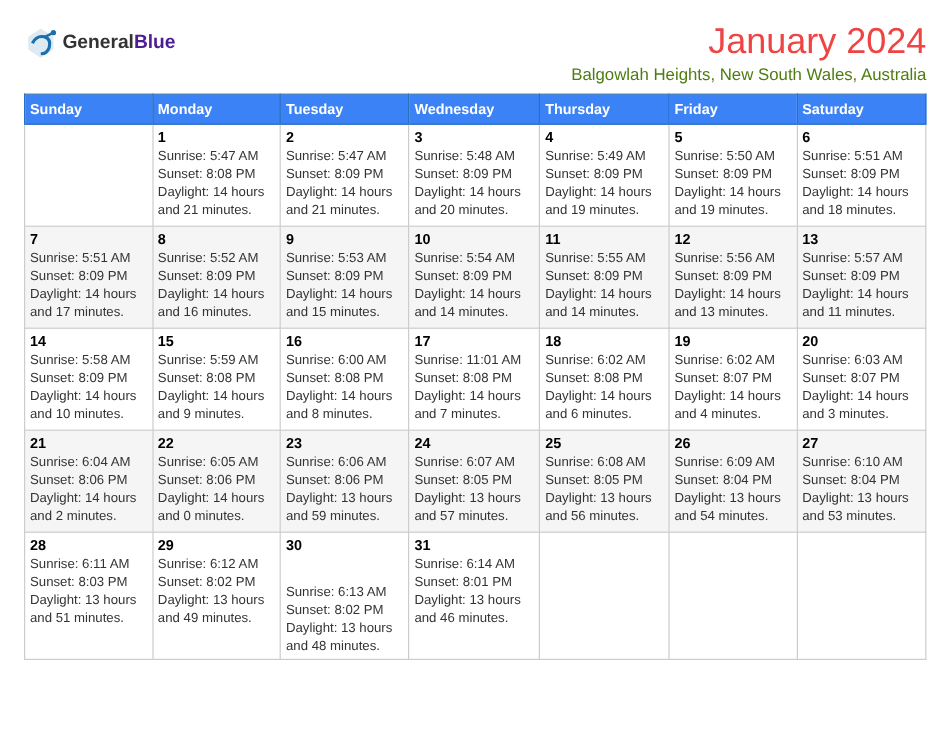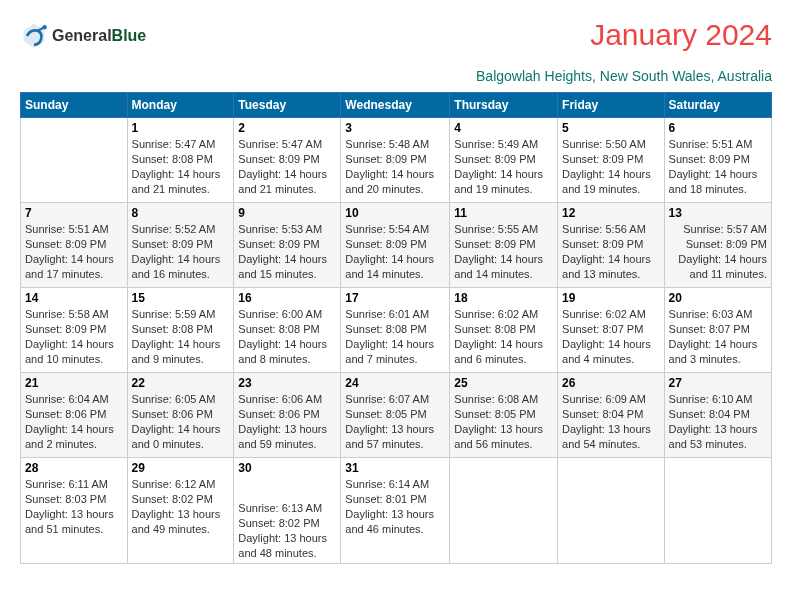--- a/index.html
+++ b/index.html
@@ -33,22 +33,22 @@
     .title-block {
       text-align: right;
     }
     .main-title {
       font-size: 30px;
       color: #ef4444;
       font-weight: normal;
     }
     .subtitle {
       font-size: 14px;
-      color: #0f766e;
-      margin-top: 16px;
+      color: #4d7c0f;
+      margin-top: 2px;
     }
     .calendar {
       width: 100%;
       border-collapse: collapse;
       font-size: 11px;
       margin-top: 8px;
     }
     .calendar th {
       background-color: #2a6fc0;
       color: #fff;
@@ -74,36 +74,36 @@
     .day-info {
       font-size: 11px;
       color: #333;
       line-height: 1.35;
     }
     .empty-cell {
       background: #f9f9f9;
     }
     tr:nth-child(odd) td { background: #fff; }
     tr:nth-child(even) td { background: #f5f5f5; }
-    .calendar thead tr th { background: #0369a1; }
+    .calendar thead tr th { background: #3b82f6; }
   </style>
 </head>
 <body>
 
 <div class="container">
   <div class="header-row">
     <div class="logo">
       <svg class="logo-icon" viewBox="0 0 32 32">
         <polygon points="16,2 28,10 28,22 16,30 4,22 4,10" fill="#1a6faf" opacity="0.15"></polygon>
         <path d="M8 16 Q12 8 20 10 Q26 12 24 20 Q22 26 16 26" fill="none" stroke="#1a6faf" stroke-width="3"></path>
         <path d="M20 10 L28 6" fill="none" stroke="#1a6faf" stroke-width="2.5"></path>
         <circle cx="28" cy="6" r="2.5" fill="#1a6faf"></circle>
       </svg>
       <div>
-        <div style="font-size:16px;font-weight:bold;color:#333;">General<span style="color:#14532d;">Blue</span></div>
+        <div style="font-size:16px;font-weight:bold;color:#333;">General<span style="color:#4c1d95;">Blue</span></div>
       </div>
     </div>
     <div class="title-block">
       <div class="main-title">January 2024</div>
       <div class="subtitle">Balgowlah Heights, New South Wales, Australia</div>
     </div>
   </div>
 
   <table class="calendar">
     <thead>
@@ -201,21 +201,21 @@
           </td>
           <td>
             <div class="day-num">12</div>
             <div class="day-info" style="white-space: pre-line;">Sunrise: 5:56 AM
 Sunset: 8:09 PM
 Daylight: 14 hours
 and 13 minutes.</div>
           </td>
           <td>
             <div class="day-num">13</div>
-            <div class="day-info" style="white-space: pre-line; text-align: right;">Sunrise: 5:57 AM
+            <div class="day-info" style="white-space: pre-line;">Sunrise: 5:57 AM
 Sunset: 8:09 PM
 Daylight: 14 hours
 and 11 minutes.</div>
           </td>
         </tr>
         <tr>
           <td>
             <div class="day-num">14</div>
             <div class="day-info" style="white-space: pre-line;">Sunrise: 5:58 AM
 Sunset: 8:09 PM
@@ -231,21 +231,21 @@
           </td>
           <td>
             <div class="day-num">16</div>
             <div class="day-info" style="white-space: pre-line;">Sunrise: 6:00 AM
 Sunset: 8:08 PM
 Daylight: 14 hours
 and 8 minutes.</div>
           </td>
           <td>
             <div class="day-num">17</div>
-            <div class="day-info" style="white-space: pre-line;">Sunrise: 6:01 AM
+            <div class="day-info" style="white-space: pre-line;">Sunrise: 11:01 AM
 Sunset: 8:08 PM
 Daylight: 14 hours
 and 7 minutes.</div>
           </td>
           <td>
             <div class="day-num">18</div>
             <div class="day-info" style="white-space: pre-line;">Sunrise: 6:02 AM
 Sunset: 8:08 PM
 Daylight: 14 hours
 and 6 minutes.</div>

